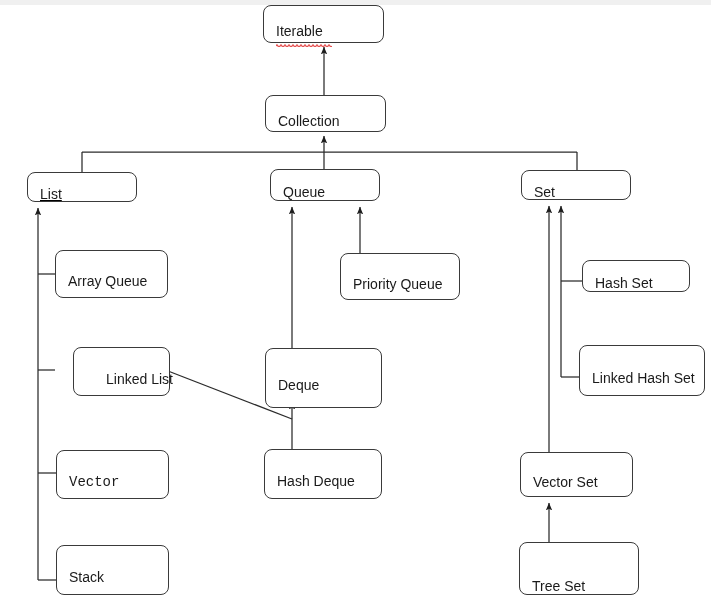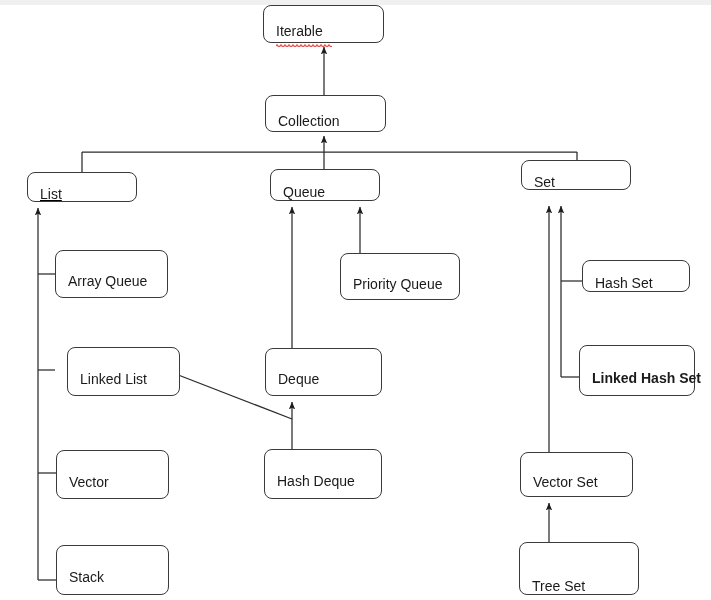--- a/index.html
+++ b/index.html
@@ -120,42 +120,42 @@
       </div>
       <div class="node" style="left: 265px; top: 95px; width: 121px; height: 37px; border-color: rgb(58, 58, 58);">
         <span class="node-label">Collection</span>
       </div>
       <div class="node" style="left: 27px; top: 172px; width: 110px; height: 30px; border-color: rgb(58, 58, 58); text-decoration: underline;">
         <span class="node-label">List</span>
       </div>
       <div class="node" style="left: 270px; top: 169px; width: 110px; height: 32px; border-color: rgb(58, 58, 58);">
         <span class="node-label">Queue</span>
       </div>
-      <div class="node" style="left: 521px; top: 160px; width: 110px; height: 30px; border-color: rgb(58, 58, 58);">
+      <div class="node" style="left: 521px; top: 170px; width: 110px; height: 30px; border-color: rgb(58, 58, 58);">
         <span class="node-label">Set</span>
       </div>
       <div class="node" style="left: 55px; top: 250px; width: 113px; height: 48px; border-color: rgb(58, 58, 58);">
         <span class="node-label">Array Queue</span>
       </div>
       <div class="node" style="left: 340px; top: 253px; width: 120px; height: 47px; border-color: rgb(58, 58, 58);">
         <span class="node-label">Priority Queue</span>
       </div>
       <div class="node" style="left: 582px; top: 260px; width: 108px; height: 32px; border-color: rgb(58, 58, 58);">
         <span class="node-label">Hash Set</span>
       </div>
-      <div class="node" style="left: 67px; top: 347px; width: 113px; height: 49px; border-color: rgb(58, 58, 58);">
+      <div class="node" style="left: 73px; top: 347px; width: 97px; height: 49px; border-color: rgb(58, 58, 58); padding-left: 20px;">
         <span class="node-label">Linked List</span>
       </div>
-      <div class="node" style="left: 265px; top: 348px; width: 117px; height: 48px; border-color: rgb(58, 58, 58);">
+      <div class="node" style="left: 265px; top: 348px; width: 117px; height: 60px; border-color: rgb(58, 58, 58);">
         <span class="node-label">Deque</span>
       </div>
-      <div class="node" style="left: 579px; top: 345px; width: 116px; height: 51px; border-color: rgb(58, 58, 58); font-weight: bold;">
+      <div class="node" style="left: 579px; top: 345px; width: 126px; height: 51px; border-color: rgb(58, 58, 58);">
         <span class="node-label">Linked Hash Set</span>
       </div>
-      <div class="node" style="left: 56px; top: 450px; width: 113px; height: 49px; border-color: rgb(58, 58, 58);">
+      <div class="node" style="left: 56px; top: 450px; width: 113px; height: 49px; border-color: rgb(58, 58, 58); font-family: Liberation Mono, monospace;">
         <span class="node-label">Vector</span>
       </div>
       <div class="node" style="left: 264px; top: 449px; width: 118px; height: 50px; border-color: rgb(58, 58, 58);">
         <span class="node-label">Hash Deque</span>
       </div>
       <div class="node" style="left: 520px; top: 452px; width: 113px; height: 45px; border-color: rgb(58, 58, 58);">
         <span class="node-label">Vector Set</span>
       </div>
       <div class="node" style="left: 56px; top: 545px; width: 113px; height: 50px; border-color: rgb(58, 58, 58);">
         <span class="node-label">Stack</span>

